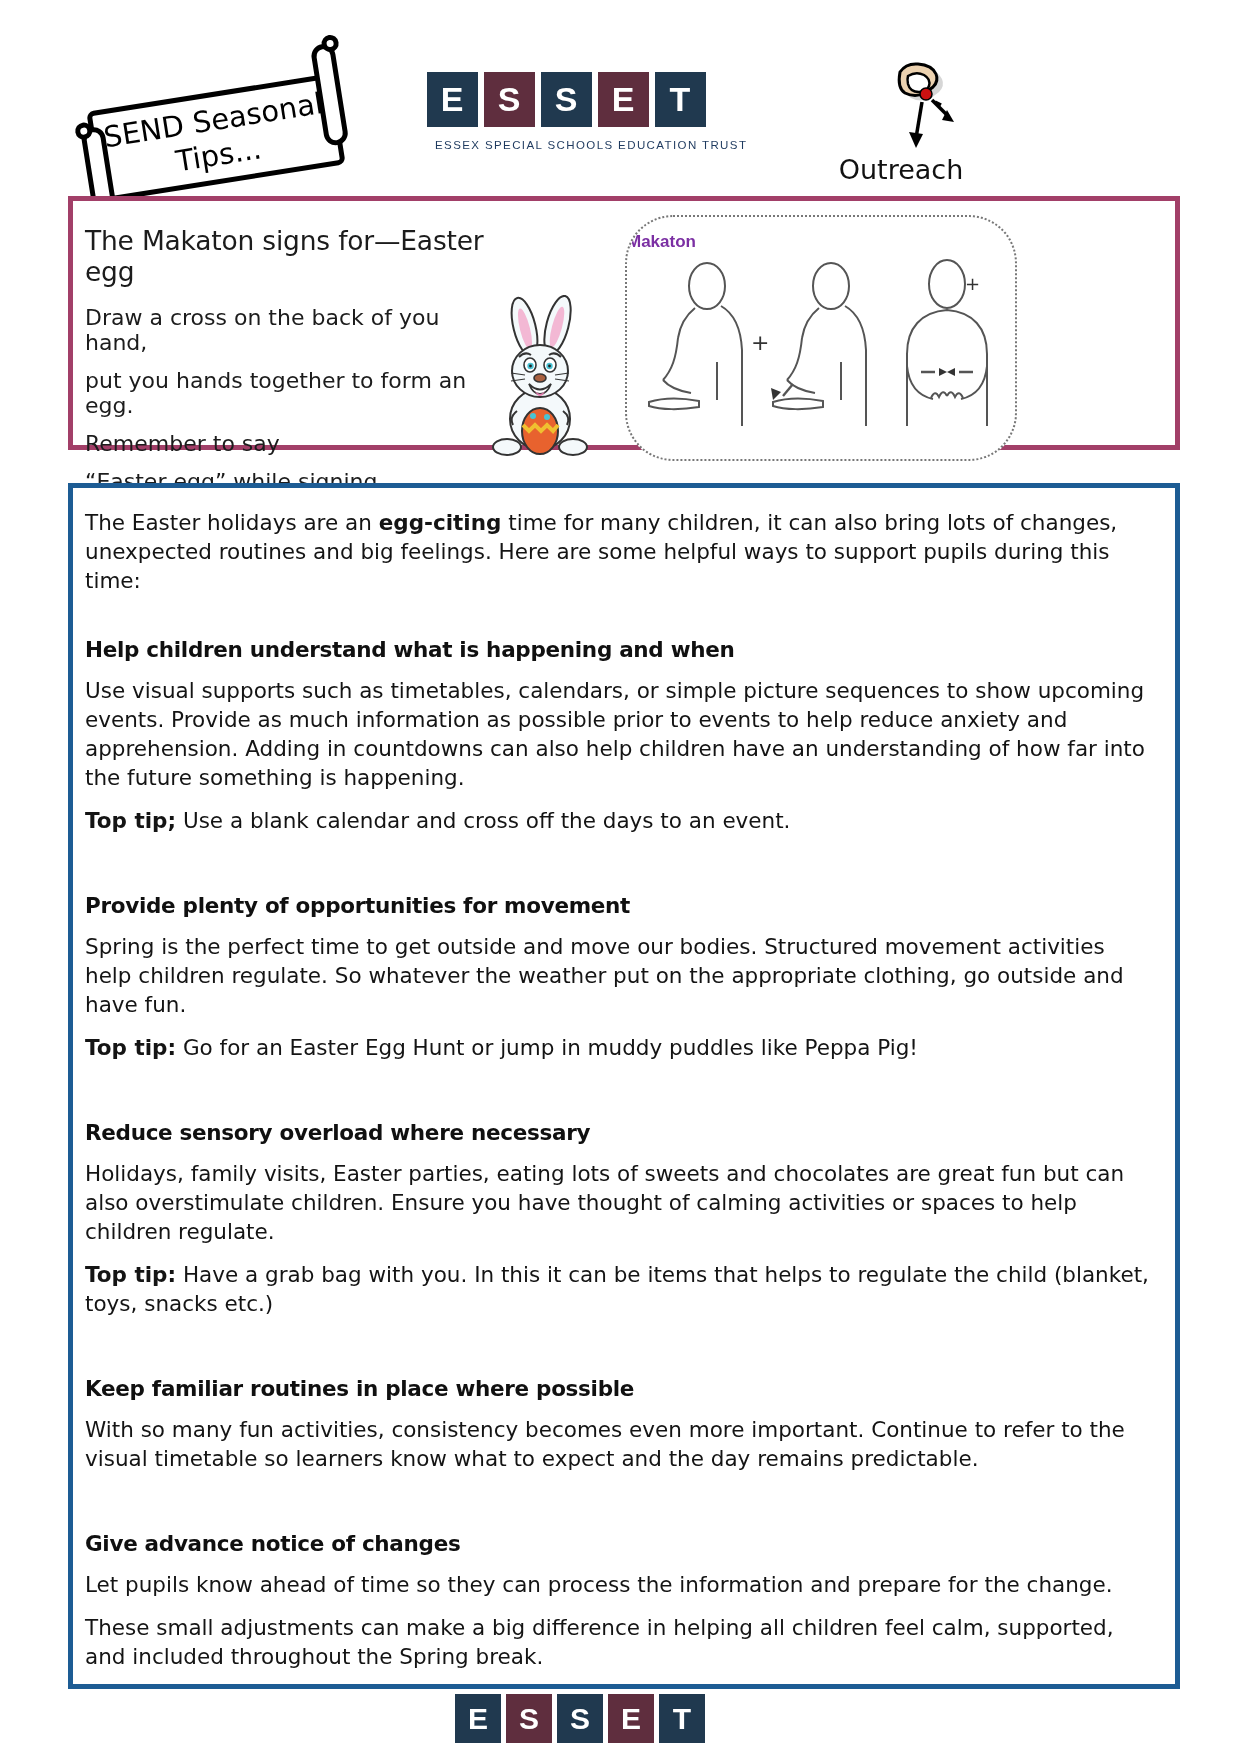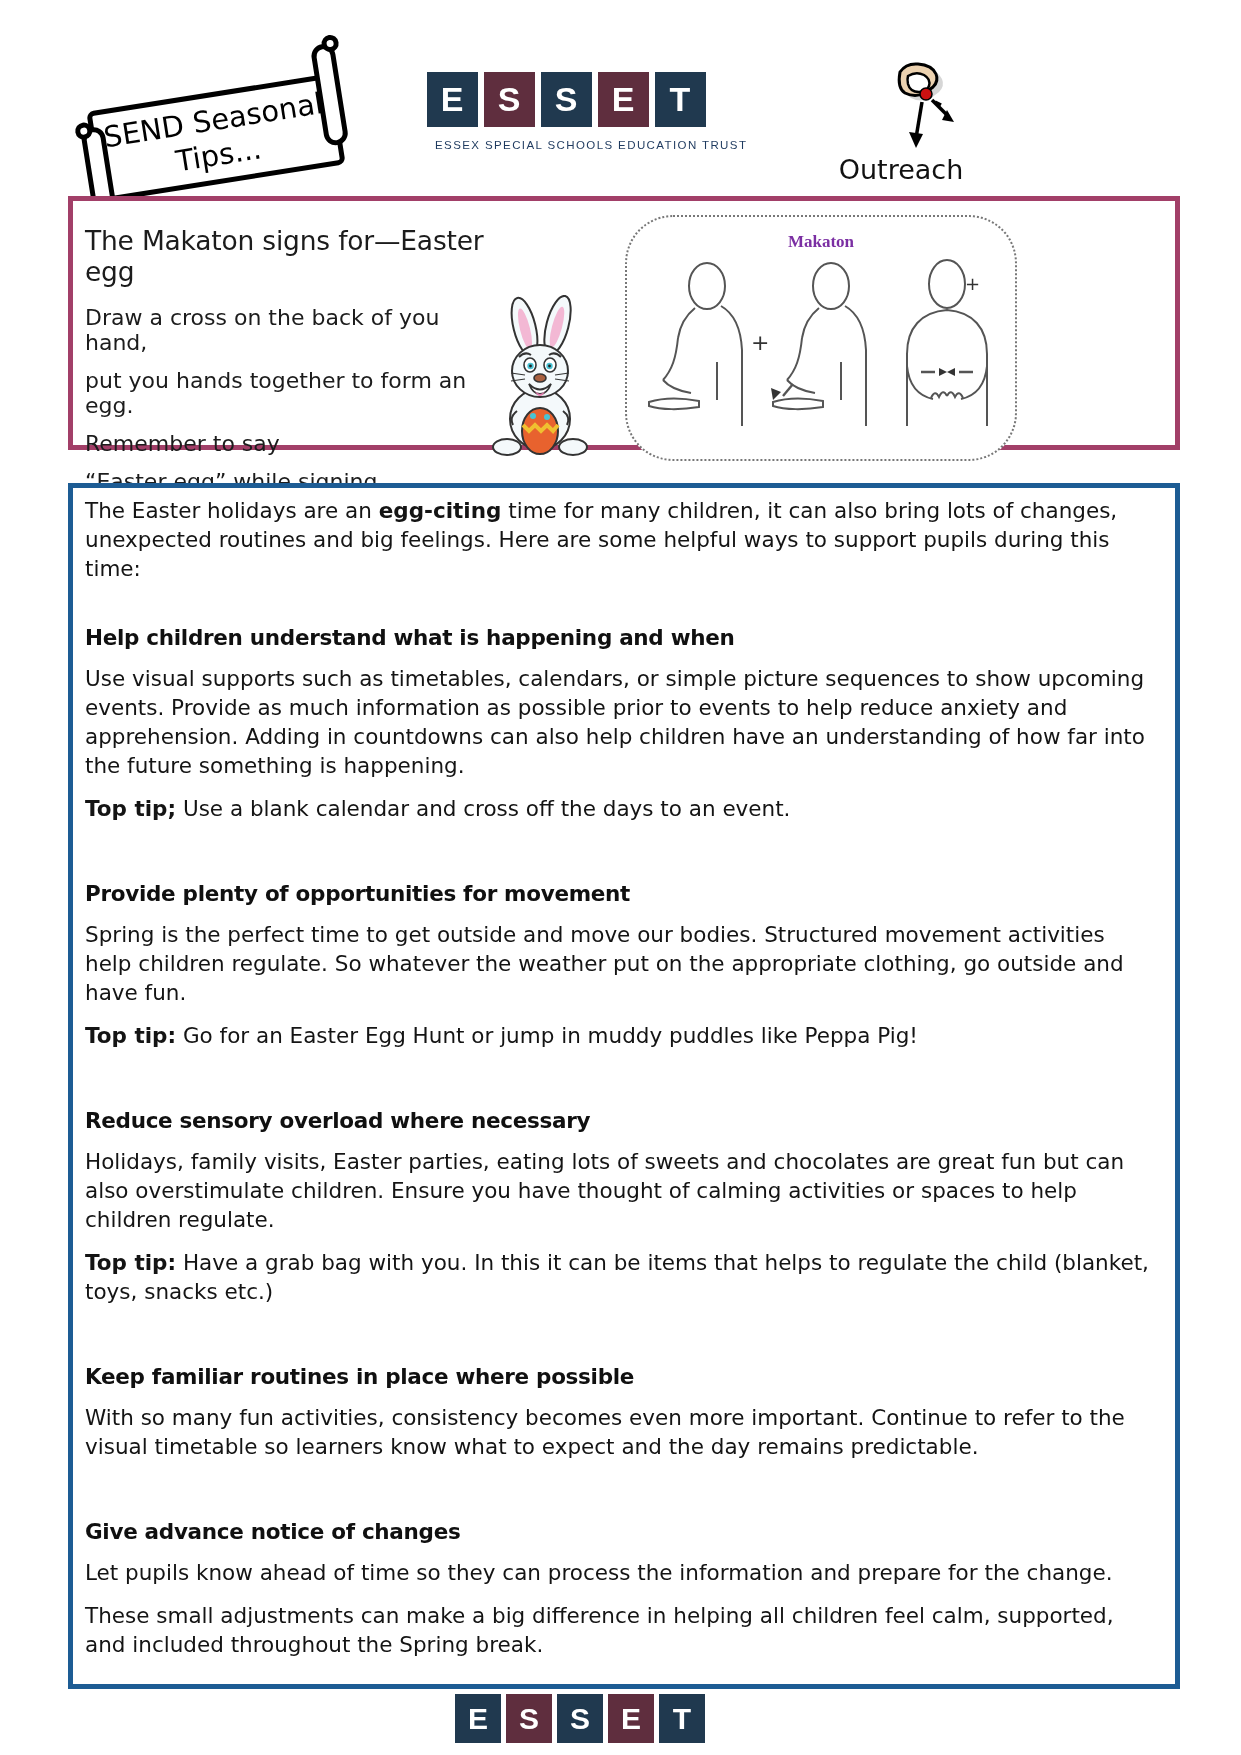--- a/index.html
+++ b/index.html
@@ -90,34 +90,34 @@
   .bunny-wrap { position: absolute; left: 408px; top: 94px; width: 122px; height: 166px; }
   .mk-panel {
     position: absolute; left: 552px; top: 14px;
     width: 392px; height: 246px;
     border: 2px dotted #777;
     border-radius: 48px;
     background: #fff;
     overflow: hidden;
   }
   .mk-panel-title {
-    text-align: center; margin-top: 15px;
+    text-align: left; margin-top: 15px;
     color: #7b2fa3; font-weight: bold; font-size: 17px;
-    font-family: Liberation Serif, serif;
+    font-family: Liberation Sans, sans-serif;
   }
   .mk-figures { display: block; margin: 2px auto 0; }
 
   
   .content-box {
     position: absolute;
     left: 68px; top: 483px;
     width: 1112px; height: 1206px;
     border: 5px solid #1d5c94;
     background: #fff;
-    padding: 8px 20px 0 12px;
+    padding: 20px 20px 0 12px;
   }
   .body-p { font-size: 21.5px; line-height: 29px; color: #141414; margin-bottom: 14px; }
   .body-p b, .tip b, .intro b { font-weight: bold; }
   .section { margin-top: 58px; }
   .section.first { margin-top: 42px; }
   .sec-heading {
     font-size: 21.5px; font-weight: bold; letter-spacing: -0.3px;
     color: #101010; margin-bottom: 14px;
   }
   .tip { margin-top: 6px; }

